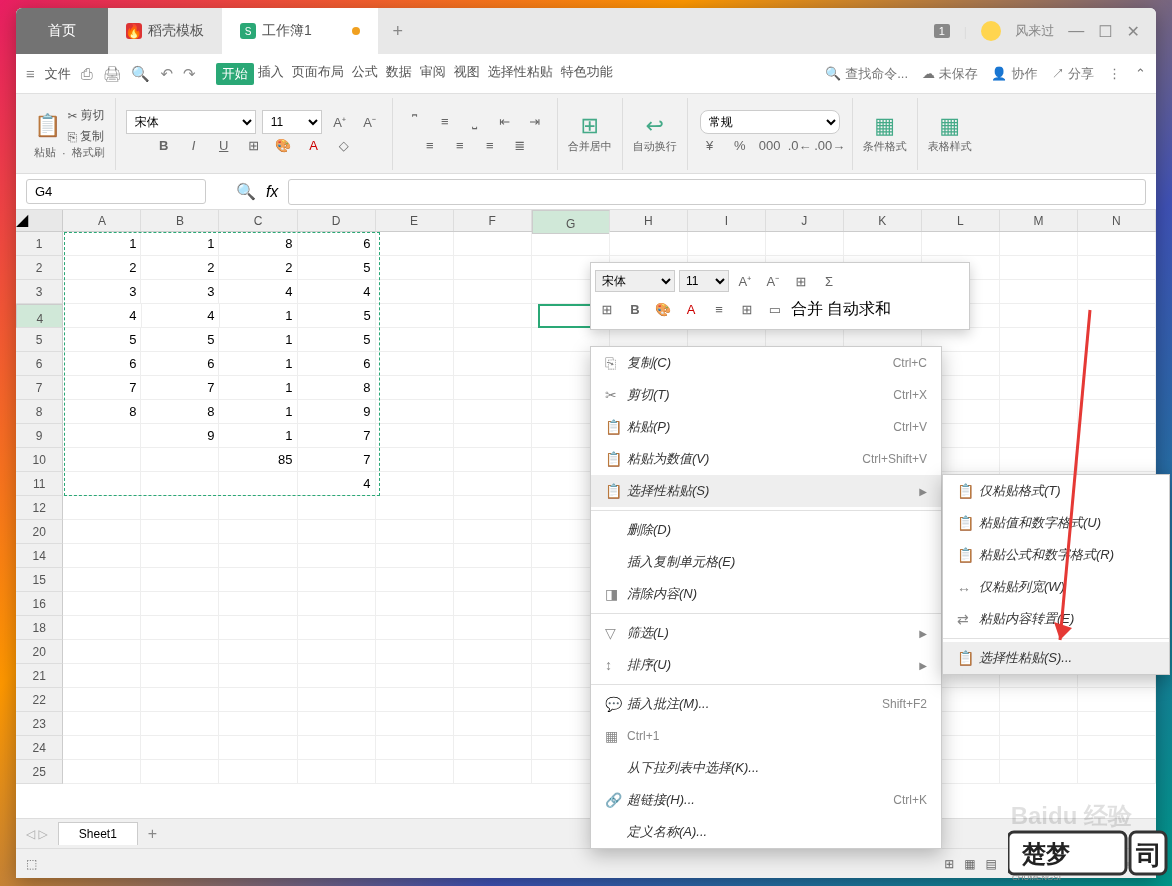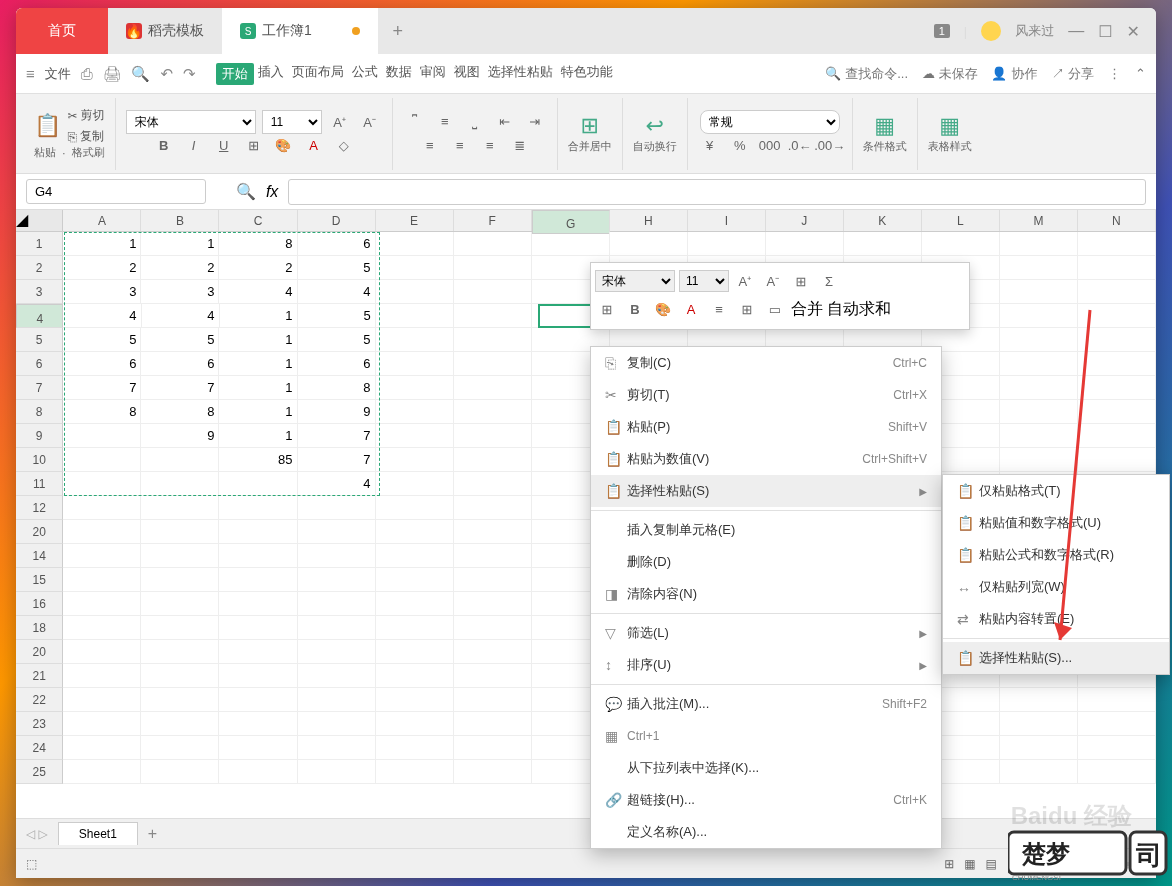--- a/index.html
+++ b/index.html
@@ -1,20 +1,20 @@
 <!DOCTYPE html>
 <html><head>
 <meta charset="utf-8">
 <style>
 * { margin:0; padding:0; box-sizing:border-box; font-family:"Microsoft YaHei",Arial,sans-serif; }
 body { background:linear-gradient(135deg,#e91e63,#ff9800,#3f51b5,#009688); width:1172px; height:886px; overflow:hidden; position:relative; }
 .window { position:absolute; top:8px; left:16px; width:1140px; height:870px; background:#f7f7f7; border-radius:6px 6px 0 0; box-shadow:0 4px 20px rgba(0,0,0,0.3); display:flex; flex-direction:column; }
 .titlebar { height:46px; display:flex; align-items:stretch; background:#e8e8e8; border-radius:6px 6px 0 0; }
 .tab { display:flex; align-items:center; padding:0 18px; font-size:14px; color:#555; position:relative; }
-.tab.home { background:#ef4444; color:#fff; border-radius:6px 0 0 0; width:92px; justify-content:center; }
+.tab.home { background:#737373; color:#fff; border-radius:6px 0 0 0; width:92px; justify-content:center; }
 .tab.active { background:#fff; }
 .tab-icon-doc { width:16px; height:16px; background:#d33; border-radius:3px; margin-right:6px; display:inline-flex; align-items:center; justify-content:center; }
 .tab-icon-s { width:16px; height:16px; background:#2aa876; border-radius:3px; margin-right:6px; color:#fff; font-size:10px; display:inline-flex; align-items:center; justify-content:center; }
 .dot { width:8px; height:8px; background:#f0a020; border-radius:50%; margin-left:40px; }
 .tab-add { width:40px; display:flex; align-items:center; justify-content:center; font-size:18px; color:#888; }
 .win-controls { margin-left:auto; display:flex; align-items:center; gap:14px; padding:0 16px; color:#888; font-size:13px; }
 .win-badge { background:#888; color:#fff; padding:1px 5px; border-radius:2px; font-size:11px; }
 .avatar { width:20px; height:20px; background:#ffd54f; border-radius:50%; }
 .winbtn { font-size:16px; color:#888; }
 
@@ -57,21 +57,21 @@
 .cell { width:79px; border-right:1px solid #eee; border-bottom:1px solid #eee; font-size:13px; text-align:right; padding:0 4px; line-height:24px; position:relative; }
 
 .mini-toolbar { position:absolute; top:262px; left:590px; width:380px; height:68px; background:#fff; border:1px solid #ccc; box-shadow:0 4px 12px rgba(0,0,0,0.2); display:flex; flex-direction:column; padding:4px; z-index:50; }
 .mt-row { display:flex; align-items:center; gap:4px; height:28px; }
 .mt-sel { border:1px solid #ccc; font-size:12px; padding:2px; }
 
 .ctx-menu { position:absolute; top:346px; left:590px; width:352px; background:#fff; border:1px solid #ccc; box-shadow:0 6px 18px rgba(0,0,0,0.25); z-index:60; font-size:13px; }
 .ctx-item { display:flex; align-items:center; height:32px; padding:0 14px; color:#333; position:relative; }
 .ctx-item:hover, .ctx-item.hovered { background:#eee; }
 .ctx-icon { width:22px; color:#888; font-size:14px; }
-.ctx-label { flex:1; }
+.ctx-label { flex:1;font-style:italic; }
 .ctx-shortcut { color:#888; font-size:12px; }
 .ctx-arrow { color:#888; font-size:10px; }
 .ctx-sep { height:1px; background:#e0e0e0; margin:3px 0; }
 
 .sub-menu { position:absolute; top:474px; left:942px; width:228px; background:#fff; border:1px solid #ccc; box-shadow:0 6px 18px rgba(0,0,0,0.25); z-index:70; font-size:13px; }
 
 .red-arrow { position:absolute; z-index:80; pointer-events:none; }
 
 .sheet-tabs { height:30px; background:#f0f0f0; border-top:1px solid #ddd; display:flex; align-items:center; padding:0 10px; font-size:12px; }
 .sheet-tab { background:#fff; padding:4px 20px; border:1px solid #ccc; border-bottom:none; }
@@ -698,40 +698,40 @@
       <span class="ctx-shortcut">Ctrl+C</span>
     </div>
   <div class="ctx-item">
       <span class="ctx-icon">✂</span>
       <span class="ctx-label">剪切(T)</span>
       <span class="ctx-shortcut">Ctrl+X</span>
     </div>
   <div class="ctx-item">
       <span class="ctx-icon">📋</span>
       <span class="ctx-label">粘贴(P)</span>
-      <span class="ctx-shortcut">Shift+V</span>
+      <span class="ctx-shortcut">Ctrl+V</span>
     </div>
   <div class="ctx-item">
       <span class="ctx-icon">📋</span>
       <span class="ctx-label">粘贴为数值(V)</span>
       <span class="ctx-shortcut">Ctrl+Shift+V</span>
     </div>
   <div class="ctx-item hovered">
       <span class="ctx-icon">📋</span>
       <span class="ctx-label">选择性粘贴(S)</span>
       <span class="ctx-arrow">▶</span>
     </div>
   <div class="ctx-sep"></div>
   <div class="ctx-item">
       <span class="ctx-icon"></span>
+      <span class="ctx-label">删除(D)</span>
+    </div>
+  <div class="ctx-item">
+      <span class="ctx-icon"></span>
       <span class="ctx-label">插入复制单元格(E)</span>
-    </div>
-  <div class="ctx-item">
-      <span class="ctx-icon"></span>
-      <span class="ctx-label">删除(D)</span>
     </div>
   <div class="ctx-item">
       <span class="ctx-icon">◨</span>
       <span class="ctx-label">清除内容(N)</span>
     </div>
   <div class="ctx-sep"></div>
   <div class="ctx-item">
       <span class="ctx-icon">▽</span>
       <span class="ctx-label">筛选(L)</span>
       <span class="ctx-arrow">▶</span>

